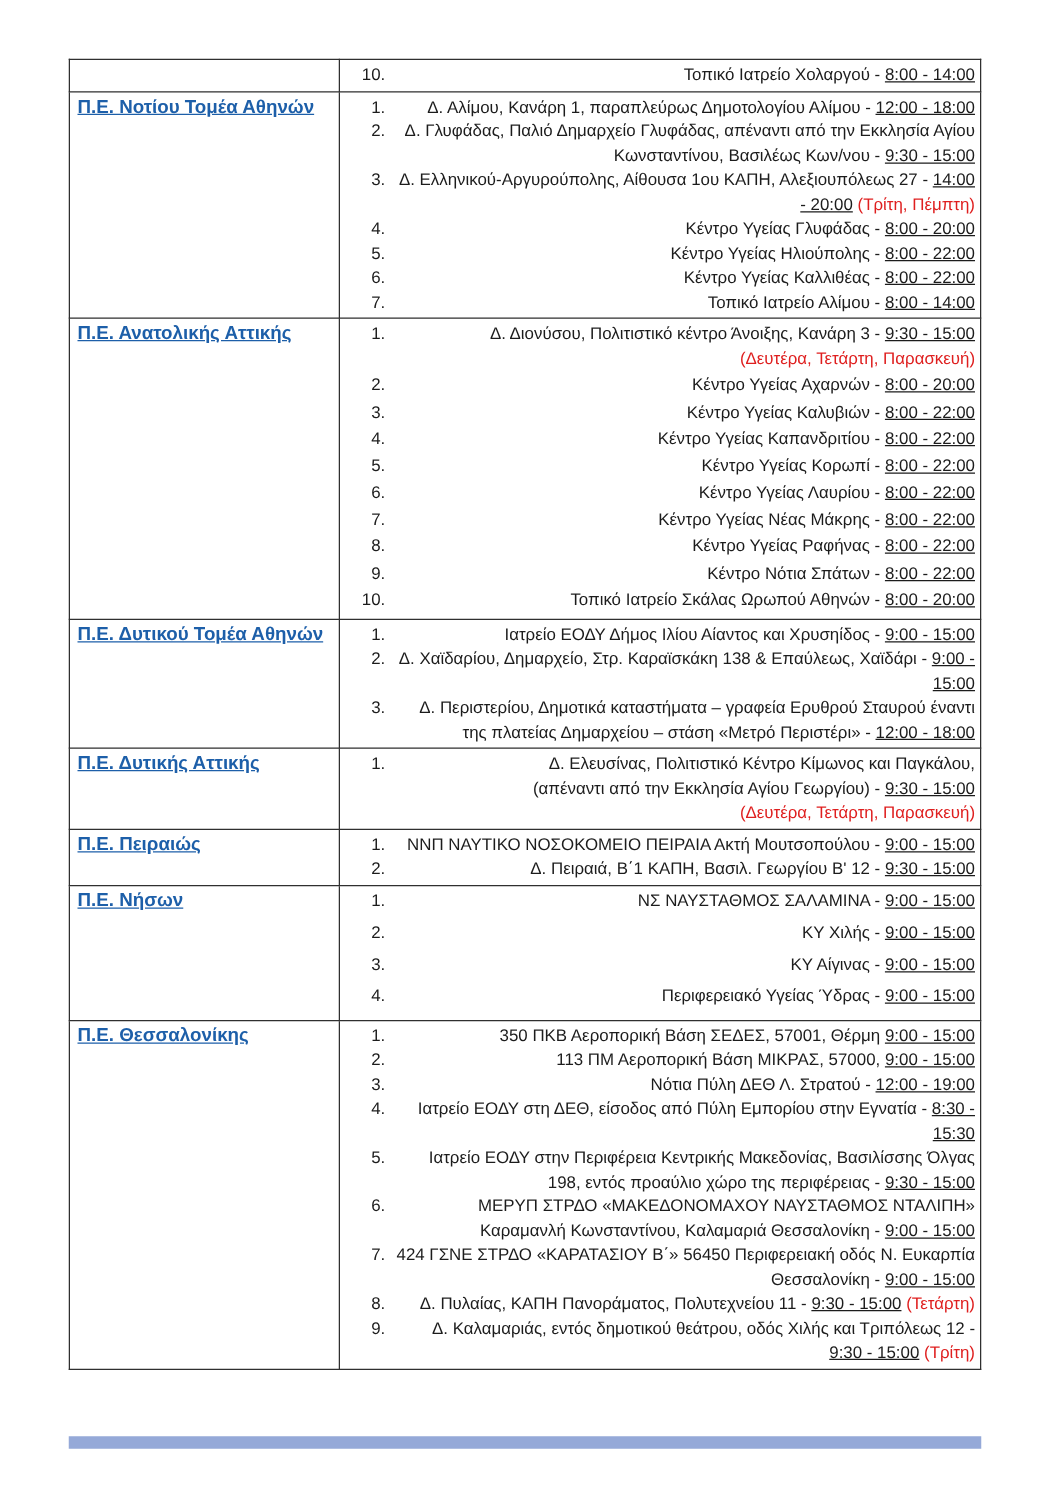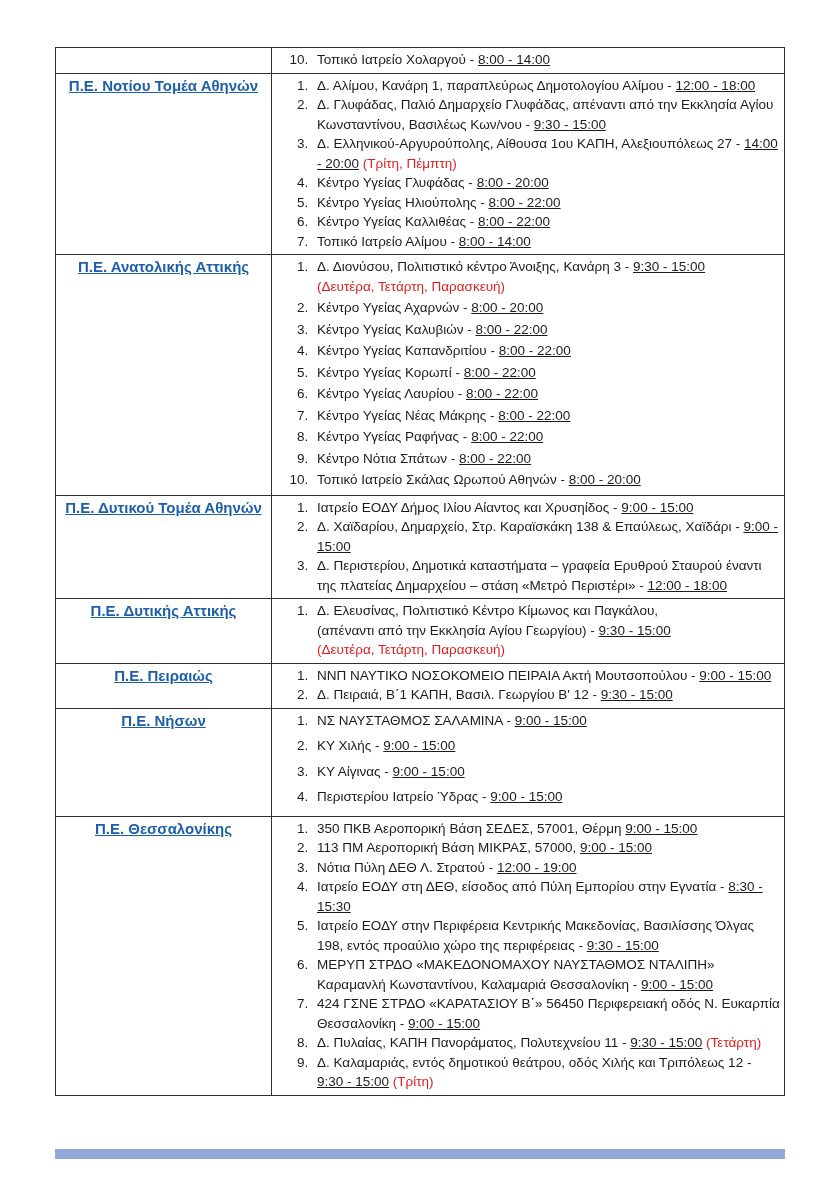--- a/index.html
+++ b/index.html
@@ -11,29 +11,29 @@
   }
   .doc-table {
     position: absolute; left: 55px; top: 47px; width: 730px;
     border-collapse: collapse; table-layout: fixed;
   }
   .doc-table td {
     border: 1.5px solid var(--border, #2f2f2f);
     vertical-align: top;
   }
   .region-cell {
-    width: 216px; text-align: center; vertical-align: middle;
+    width: 216px; text-align: left; vertical-align: middle;
     padding: 3px 6px;
   }
   .region {
     font-size: 15px; font-weight: 700; line-height: 1.25;
     color: var(--region-blue, #1d5fa9); text-decoration: underline;
   }
   .items-cell { padding: 2px 4px 3px 0; }
-  .items-cell ol { margin: 0; padding-left: 40px; }
+  .items-cell ol { margin: 0; padding-left: 40px; text-align: right; }
   .items-cell li {
     font-size: 13.5px; line-height: 19.5px; padding-left: 5px;
     color: var(--text, #1c1c1c);
   }
   tr.mid .items-cell li { margin-bottom: 2px; }
   tr.wide .items-cell li { margin-bottom: 6px; }
   .u { text-decoration: underline; }
   .red { color: var(--red, #df1f1f); }
   tr.hdr td { background: var(--band-blue, #95a9d8); }
   tr.hdr .region { color: var(--navy, #1f3864); font-size: 15px; }
@@ -113,21 +113,21 @@
           </ol>
         </td>
       </tr>
       <tr class="wide">
         <td class="region-cell"><span class="region">Π.Ε. Νήσων</span></td>
         <td class="items-cell">
           <ol>
             <li><span>ΝΣ ΝΑΥΣΤΑΘΜΟΣ ΣΑΛΑΜΙΝΑ - </span><span class="u">9:00 - 15:00</span></li>
             <li><span>ΚΥ Χιλής - </span><span class="u">9:00 - 15:00</span></li>
             <li><span>ΚΥ Αίγινας - </span><span class="u">9:00 - 15:00</span></li>
-            <li><span>Περιστερίου Ιατρείο Ύδρας - </span><span class="u">9:00 - 15:00</span></li>
+            <li><span>Περιφερειακό Υγείας Ύδρας - </span><span class="u">9:00 - 15:00</span></li>
           </ol>
         </td>
       </tr>
       <tr>
         <td class="region-cell"><span class="region">Π.Ε. Θεσσαλονίκης</span></td>
         <td class="items-cell">
           <ol>
             <li><span>350 ΠΚΒ Αεροπορική Βάση ΣΕΔΕΣ, 57001, Θέρμη </span><span class="u">9:00 - 15:00</span></li>
             <li><span>113 ΠΜ Αεροπορική Βάση ΜΙΚΡΑΣ, 57000, </span><span class="u">9:00 - 15:00</span></li>
             <li><span>Νότια Πύλη ΔΕΘ Λ. Στρατού - </span><span class="u">12:00 - 19:00</span></li>

